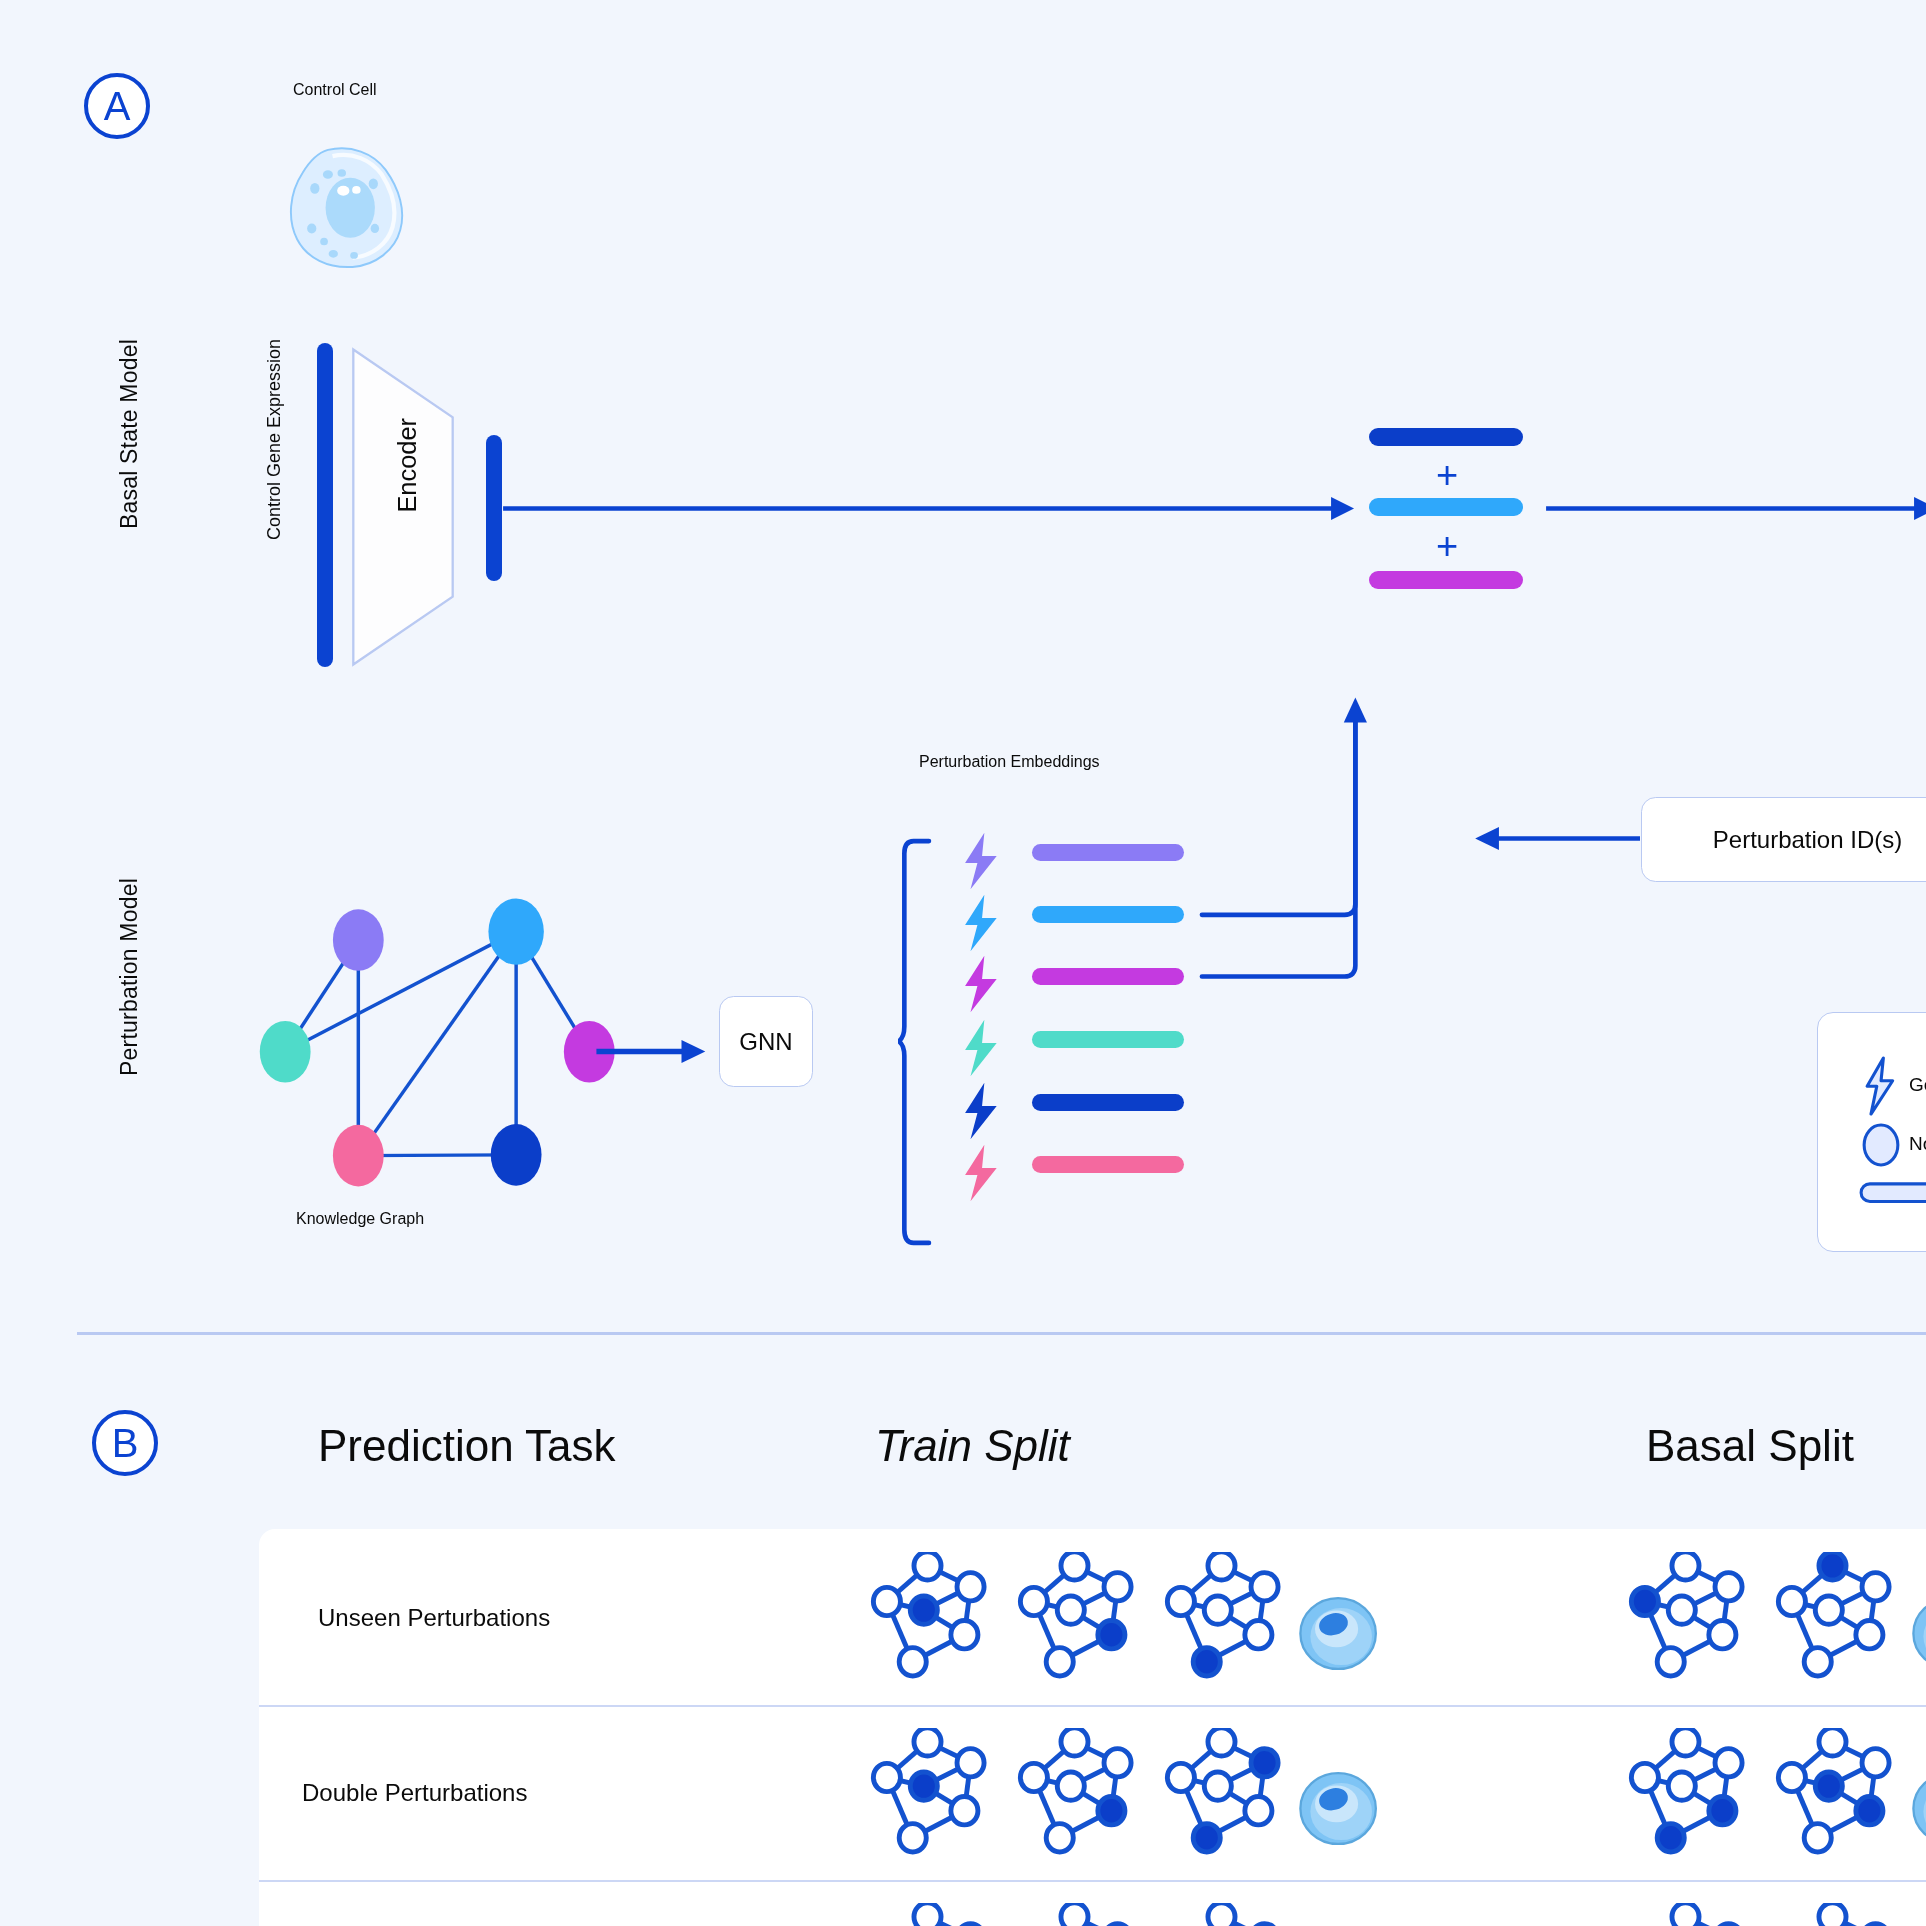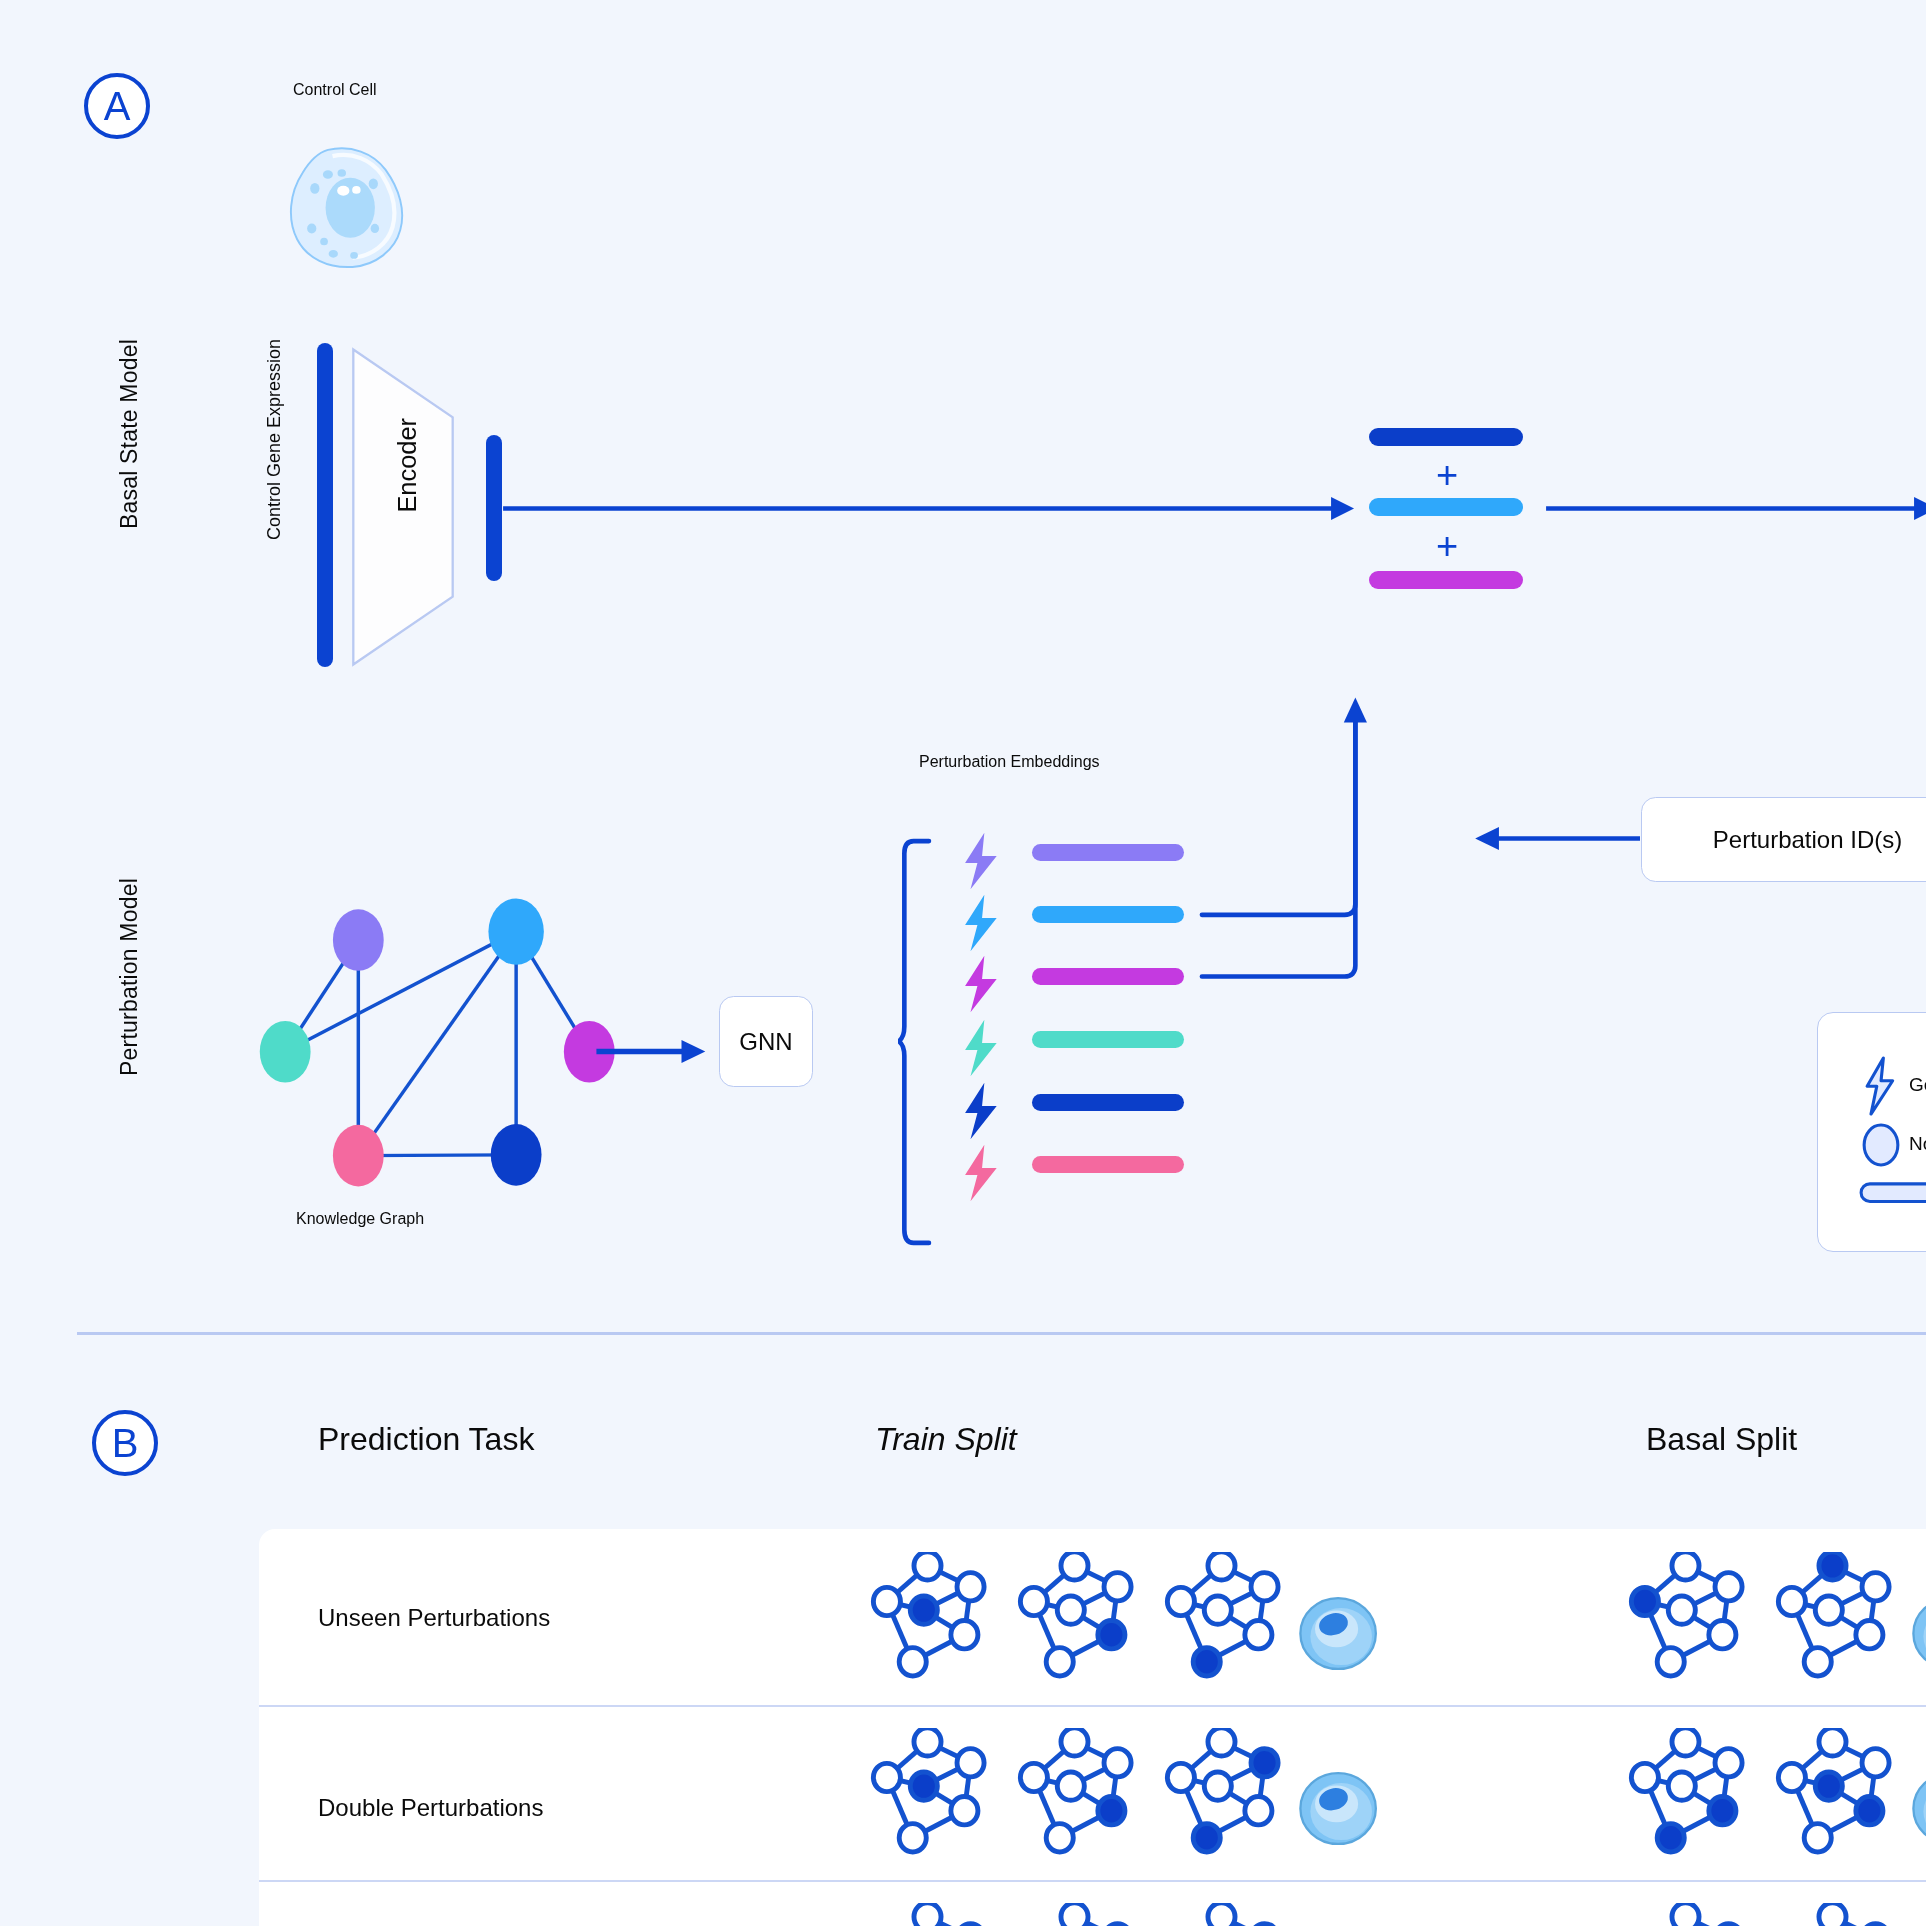--- a/index.html
+++ b/index.html
@@ -50,21 +50,21 @@
   }
   .legend-box{
     background:#fff;border:1.9px solid #b9c9f2;border-radius:16px;
   }
   .legend-txt{font-size:19px;white-space:nowrap;}
   .tbl{
     background:#ffffff;border-radius:16px;
   }
   .tbl-row-sep{background:#ccd7f5;height:2.3px;}
   .task-txt{font-size:24px;line-height:1.28;}
-  .hdr{font-size:32px;white-space:nowrap;}
+  .hdr{font-size:44px;white-space:nowrap;}
   .divider{background:#b9c9f2;height:2.7px;}
   .plus{
     color:#0b43d1;font-size:38px;line-height:1;
     font-family:"Liberation Sans",sans-serif;
   }
 </style>
 </head>
 <body>
 
 <div class="abs panel-badge" style="left:84px;top:73px;">
@@ -228,21 +228,21 @@
 
 <div class="abs hdr" style="left:318px;top:1421px;">Prediction Task</div>
 <div class="abs hdr" style="left:875px;top:1421px;font-style:italic;">Train Split</div>
 <div class="abs hdr" style="left:1646px;top:1421px;">Basal Split</div>
 
 <div class="abs tbl" style="left:259px;top:1529px;width:1926px;height:655px;"></div>
 <div class="abs tbl-row-sep" style="left:259px;top:1705px;width:1926px;"></div>
 <div class="abs tbl-row-sep" style="left:259px;top:1880px;width:1926px;"></div>
 
 <div class="abs task-txt" style="left:318px;top:1603px;">Unseen Perturbations</div>
-<div class="abs task-txt" style="left:318px;top:1778px;margin-top:15px;">Double Perturbations</div>
+<div class="abs task-txt" style="left:302px;top:1778px;">Double Perturbations</div>
 
 <svg class="abs" style="left:866px;top:1552px;" width="123" height="131" viewBox="0 0 100 106">
   <g stroke="#1352cf" stroke-width="4" fill="none">
     <line x1="50" y1="11" x2="17" y2="40"></line>
       <line x1="50" y1="11" x2="85" y2="28"></line>
     <line x1="17" y1="40" x2="47" y2="47"></line>
       <line x1="85" y1="28" x2="47" y2="47"></line>
     <line x1="85" y1="28" x2="80" y2="67"></line>
       <line x1="47" y1="47" x2="80" y2="67"></line>
     <line x1="17" y1="40" x2="38" y2="89"></line>

